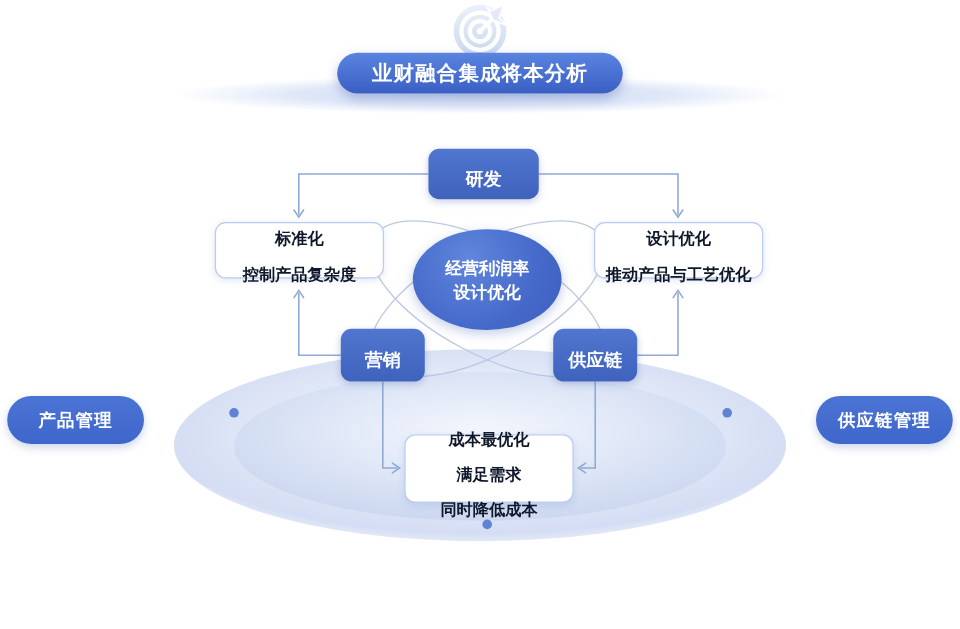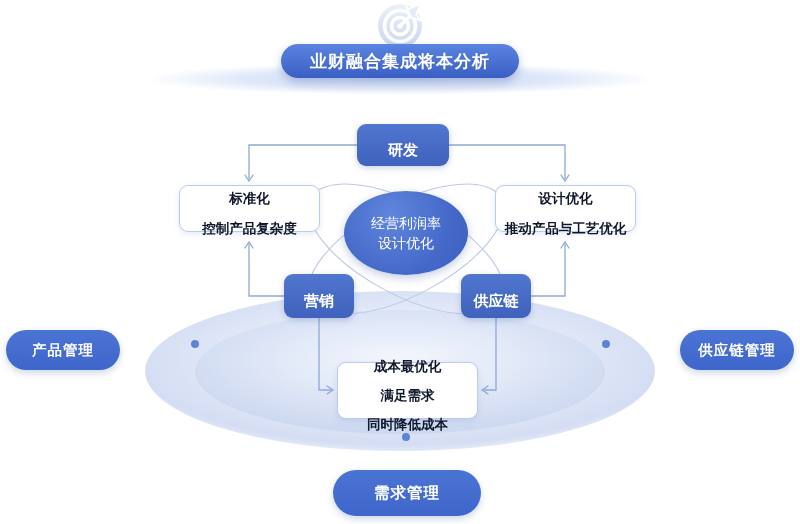--- a/index.html
+++ b/index.html
@@ -71,21 +71,21 @@
   #node-mkt{left:284px;top:274px;width:70px;height:44px;}
   #node-scm{left:461px;top:274px;width:70px;height:44px;}
   #node-cost{left:337px;top:362px;width:141px;height:57px;font-size:13.5px;}
 
   
   #center-node{
     position:absolute;left:344px;top:191px;width:124px;height:84px;
     border-radius:50%;
     background:radial-gradient(circle at 38% 30%,#6086dd 0%,#4569c9 60%,#3e60c0 100%);
     display:flex;flex-direction:column;align-items:center;justify-content:center;
-    color:#ffffff;font-weight:normal;font-size:14px;line-height:1.45;
+    color:#ffffff;font-weight:bold;font-size:14px;line-height:1.45;
     box-shadow:0 3px 10px rgba(55,85,170,.3);
     text-align:center;
   }
 
   
   #target-icon{position:absolute;left:361px;top:0px;width:78px;height:48px;}
 </style>
 </head>
 <body>
 
@@ -168,23 +168,20 @@
   <div class="pill" id="title-pill">
     <span>业财融合集成将本分析</span>
   </div>
 
   <div class="pill" id="pill-right">
     <span>供应链管理</span>
   </div>
   <div class="pill" id="pill-left">
     <span>产品管理</span>
   </div>
-  <div class="pill" id="pill-bottom">
-    <span>需求管理</span>
-  </div>
 
   <div class="node node-blue" id="node-rd">
     <span class="ln">研发</span>
   </div>
 
   <div class="node node-white" id="node-std">
     <span class="ln">标准化</span>
     <span class="ln">控制产品复杂度</span>
   </div>
 

